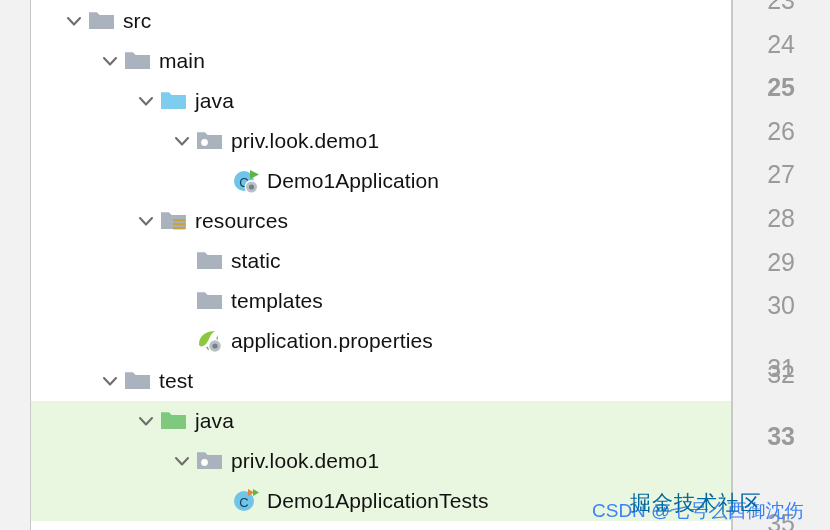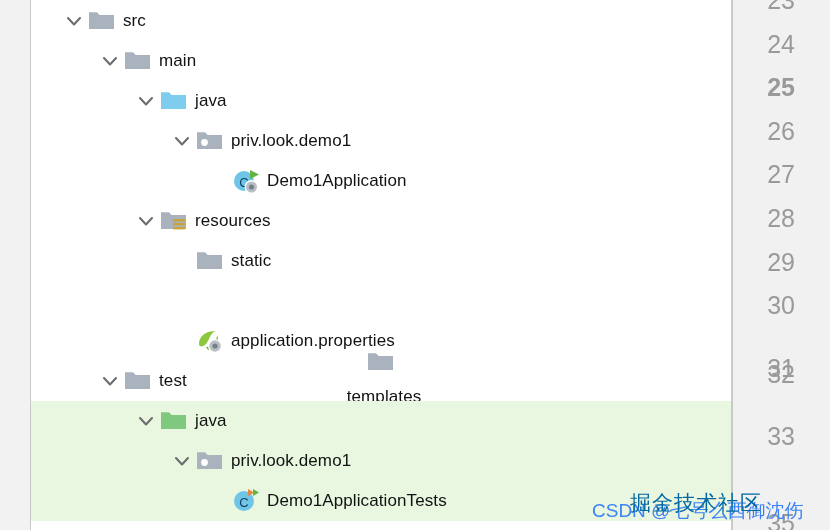--- a/index.html
+++ b/index.html
@@ -53,21 +53,21 @@
   .chevron.empty { visibility: hidden; }
   .chevron svg { display: block; }
 
   .node-icon {
     width: 30px; height: 40px;
     flex: 0 0 30px;
     display: flex; align-items: center; justify-content: center;
     position: relative;
   }
   .node-label {
-    font-size: 17px;
+    font-size: 21px;
     color: #121212;
     white-space: nowrap;
     line-height: 40px;
     padding-left: 6px;
     letter-spacing: .1px;
   }
 
   
   .gutter-rule {
     position: absolute; left: 731px; top: 0;
@@ -224,21 +224,21 @@
           </svg>
         </div>
         <div class="node-icon">
           <svg width="28" height="26" viewBox="0 0 28 26" xmlns="http://www.w3.org/2000/svg">
             <path d="M1 4.5 L9 4.5 L11.5 7 L26 7 L26 21 L1 21 Z" fill="#aab2bd"></path>
             <path d="M1 4.5 L9 4.5 L11.5 7 L1 7 Z" fill="#aab2bd"></path>
           </svg>
         </div>
         <div class="node-label">static</div>
       </div>
-      <div class="tree-row" style="top: 281px; flex-direction: column;">
+      <div class="tree-row" style="top: 281px;">
         <div style="width: 138px; flex: 0 0 auto; height: 40px;"></div>
         <div class="chevron empty">
           <svg width="18" height="18" viewBox="0 0 18 18" xmlns="http://www.w3.org/2000/svg">
             <path d="M3 6 L9 12.5 L15 6" fill="none" stroke="#6e6e6e" stroke-width="2.1" stroke-linecap="round" stroke-linejoin="round"></path>
           </svg>
         </div>
         <div class="node-icon">
           <svg width="28" height="26" viewBox="0 0 28 26" xmlns="http://www.w3.org/2000/svg">
             <path d="M1 4.5 L9 4.5 L11.5 7 L26 7 L26 21 L1 21 Z" fill="#aab2bd"></path>
             <path d="M1 4.5 L9 4.5 L11.5 7 L1 7 Z" fill="#aab2bd"></path>
@@ -333,20 +333,20 @@
       <div class="line-no" style="top: -14px;">23</div>
       <div class="line-no" style="top: 29.6px;">24</div>
       <div class="line-no" style="top: 73.2px; font-weight: bold;">25</div>
       <div class="line-no" style="top: 116.8px;">26</div>
       <div class="line-no" style="top: 160.4px;">27</div>
       <div class="line-no" style="top: 204px;">28</div>
       <div class="line-no" style="top: 247.6px;">29</div>
       <div class="line-no" style="top: 291.2px;">30</div>
       <div class="line-no" style="top: 354px;">31</div>
       <div class="line-no" style="top: 360px;">32</div>
-      <div class="line-no" style="top: 422px;">33</div>
+      <div class="line-no" style="top: 422px; font-weight: bold;">33</div>
       <div class="line-no" style="top: 509.2px;">35</div>
     </div>
 
   <div class="watermark">CSDN @七号么西御沈伤</div>
   <div class="watermark2">掘金技术社区</div>
 
 </div>
 
 </body></html>

